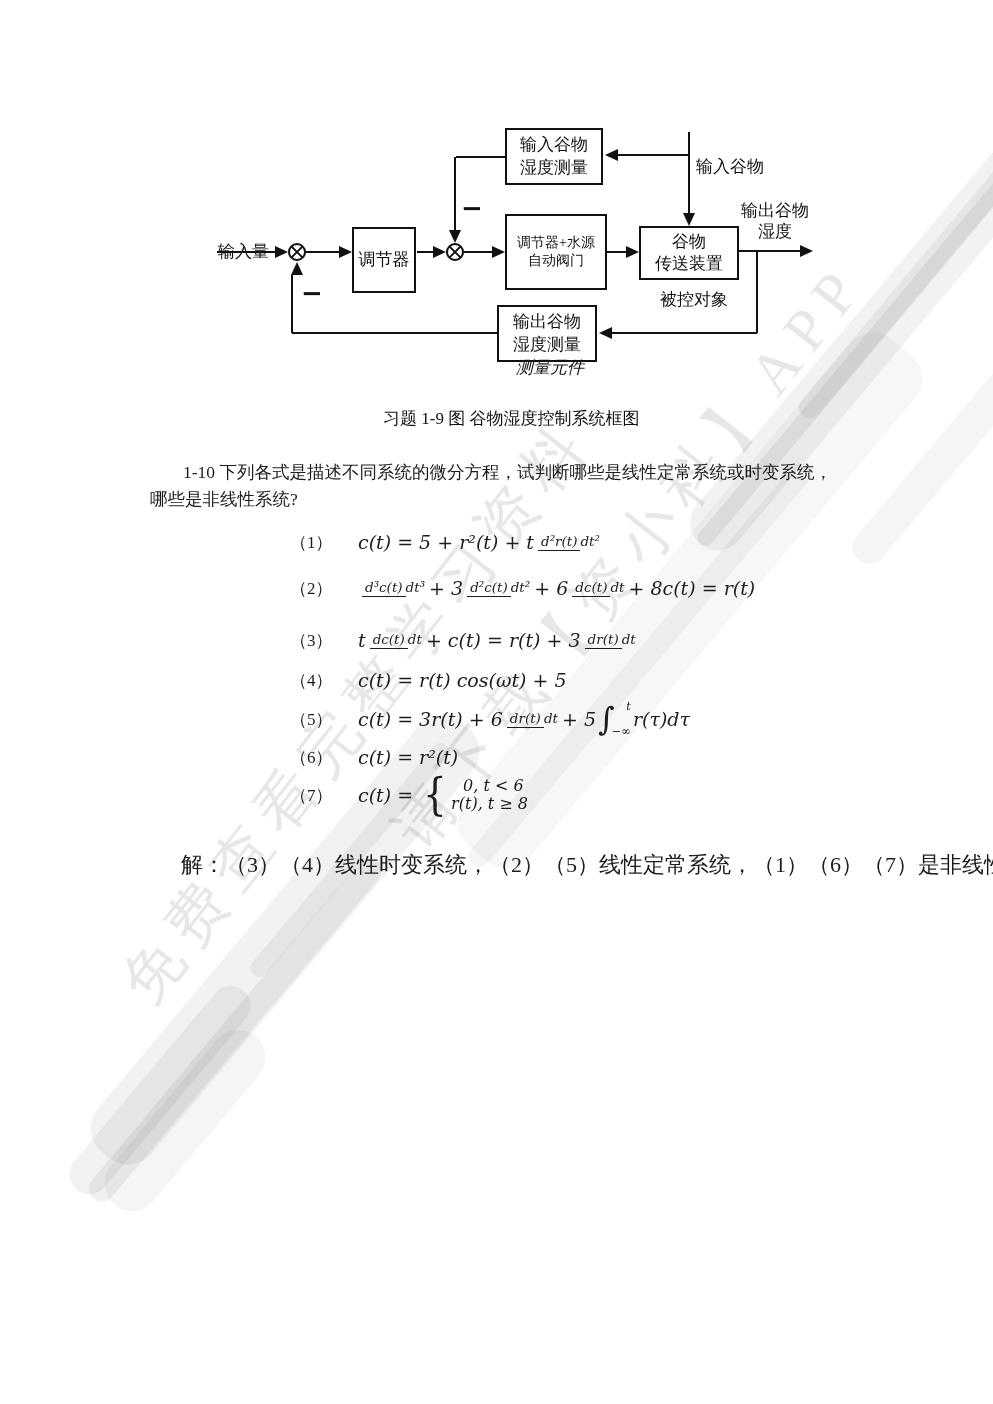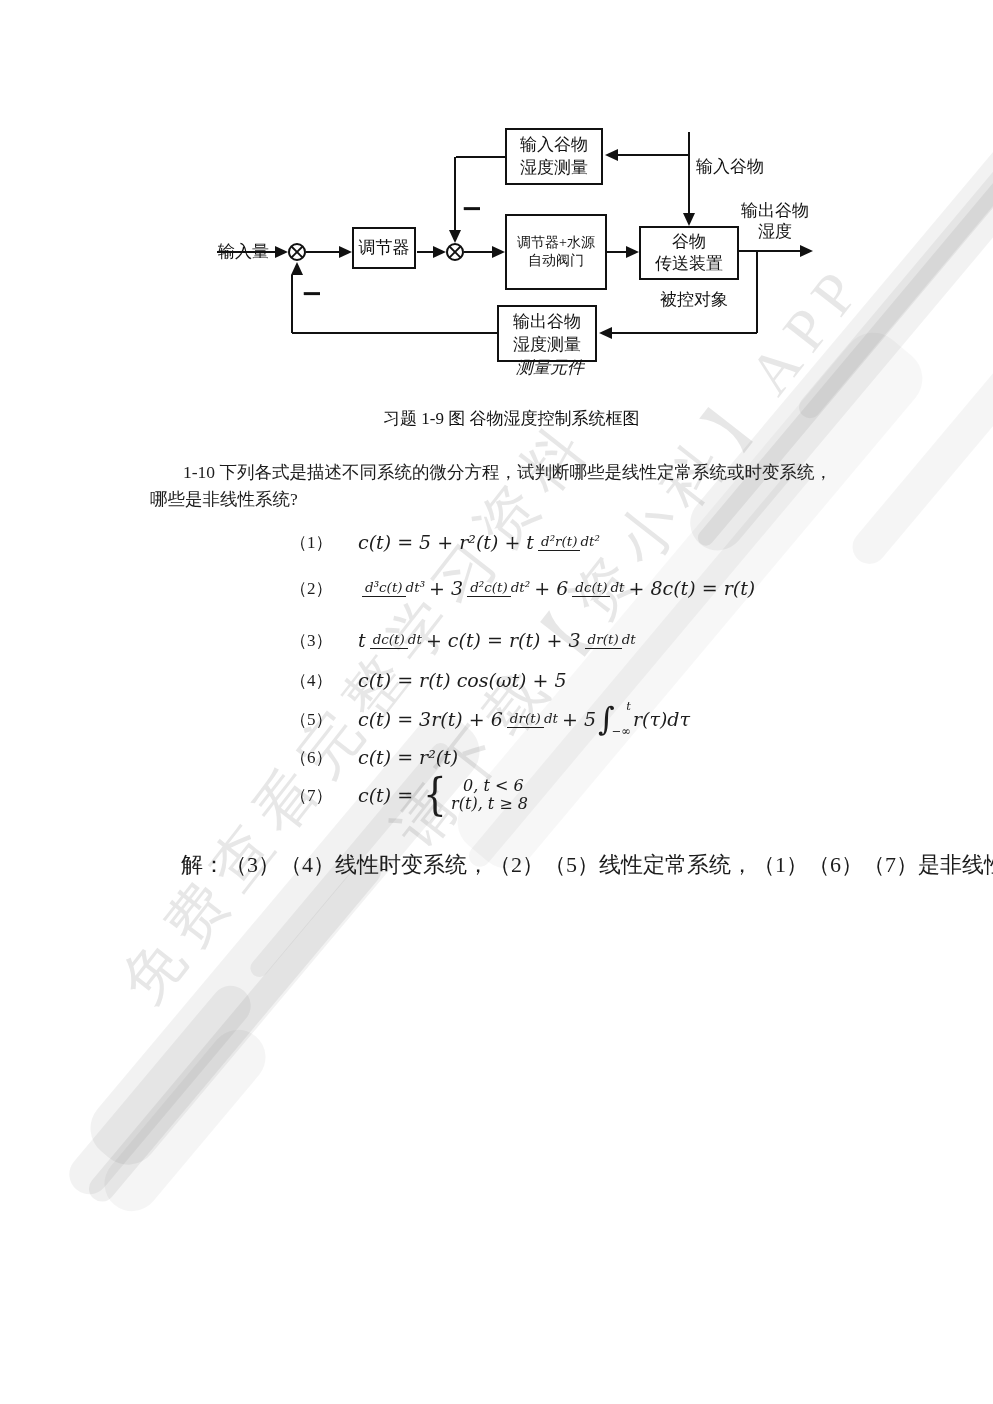--- a/index.html
+++ b/index.html
@@ -108,21 +108,21 @@
         <circle cx="9" cy="9" r="8" fill="#fff" stroke="#111" stroke-width="2"></circle>
         <line x1="3.5" y1="3.5" x2="14.5" y2="14.5" stroke="#111" stroke-width="1.8"></line>
         <line x1="14.5" y1="3.5" x2="3.5" y2="14.5" stroke="#111" stroke-width="1.8"></line>
       </svg>
     </div>
 
     <div class="block" style="left:505px;top:128px;width:98px;height:57px;">
       <span>输入谷物</span>
       <span>湿度测量</span>
     </div>
-    <div class="block" style="left:352px;top:227px;width:64px;height:42px;">
+    <div class="block" style="left:352px;top:227px;width:64px;height:66px;">
       <span>调节器</span>
     </div>
     <div class="block small" style="left:505px;top:214px;width:102px;height:76px;">
       <span>调节器+水源</span>
       <span>自动阀门</span>
     </div>
     <div class="block" style="left:639px;top:226px;width:100px;height:54px;">
       <span>谷物</span>
       <span>传送装置</span>
     </div>

